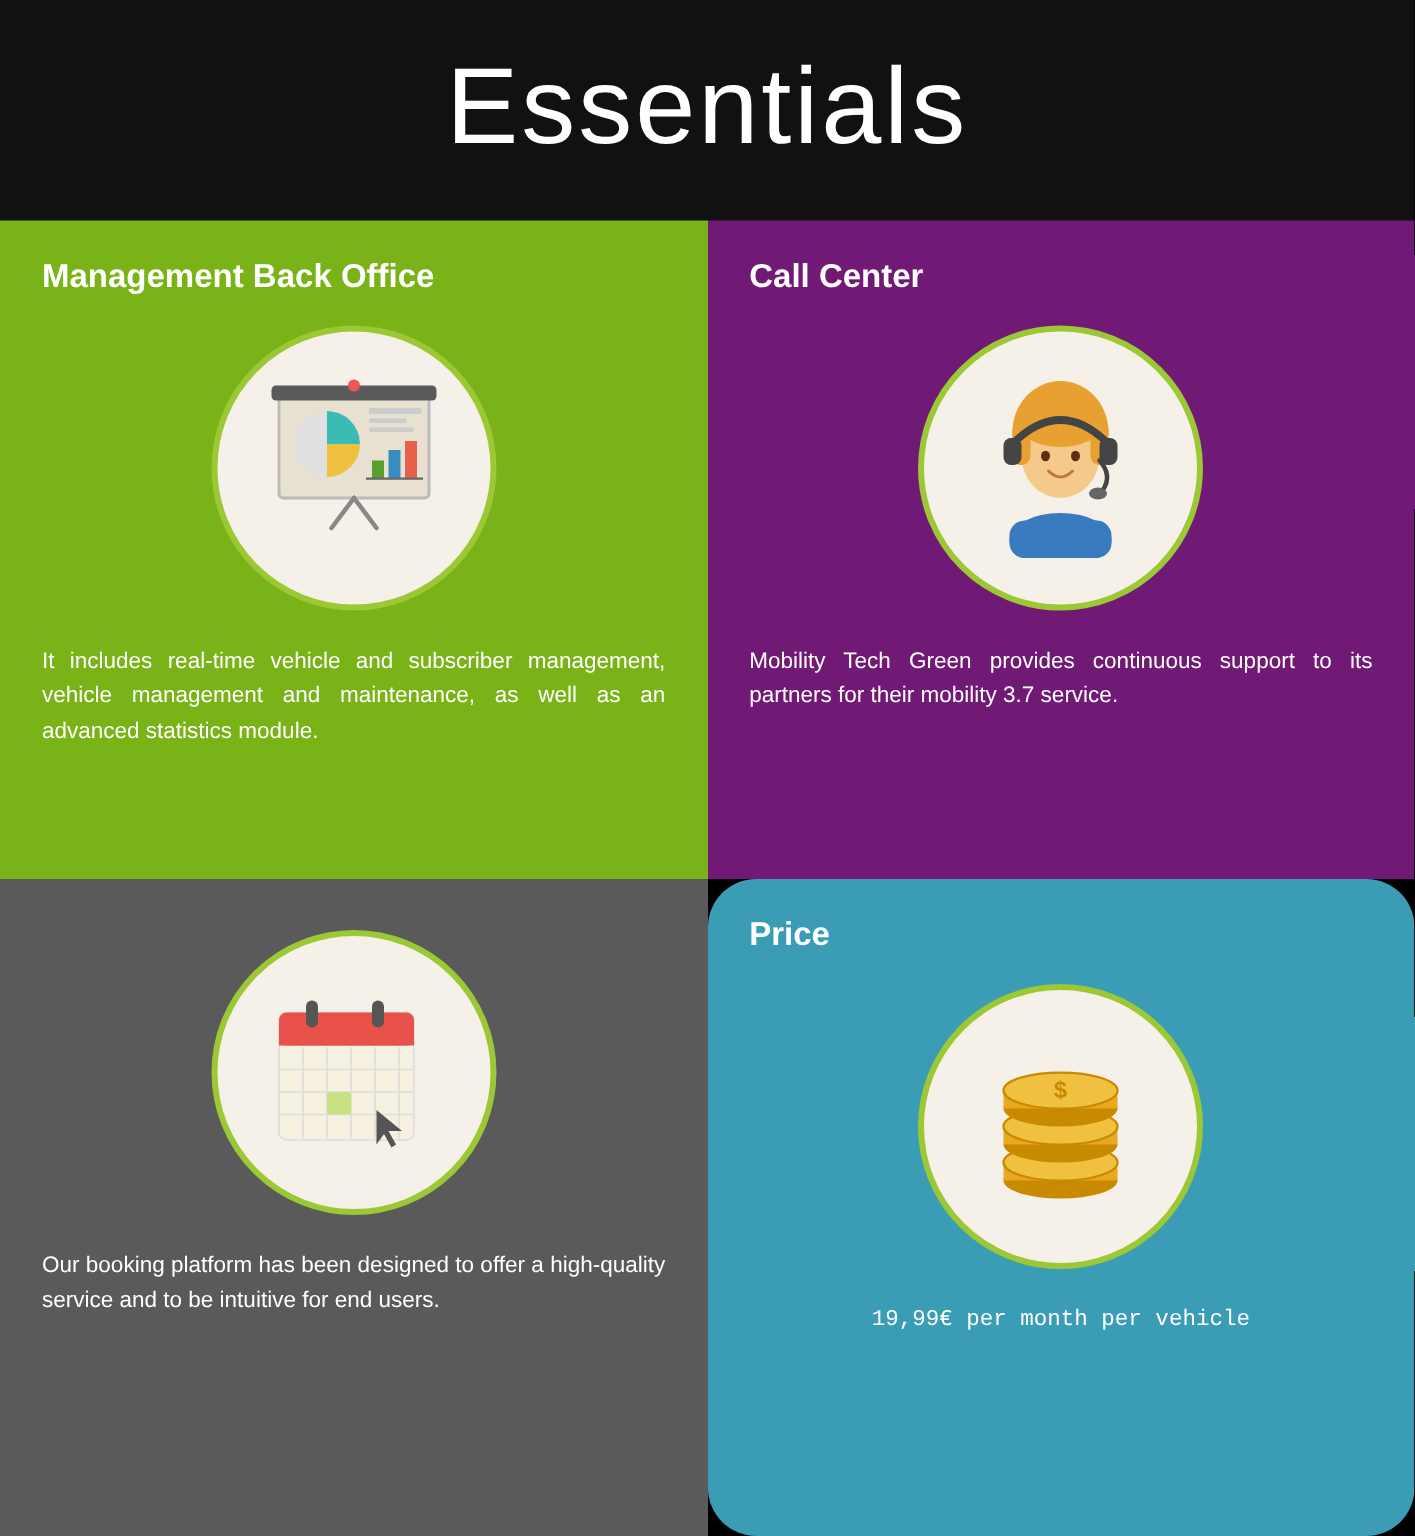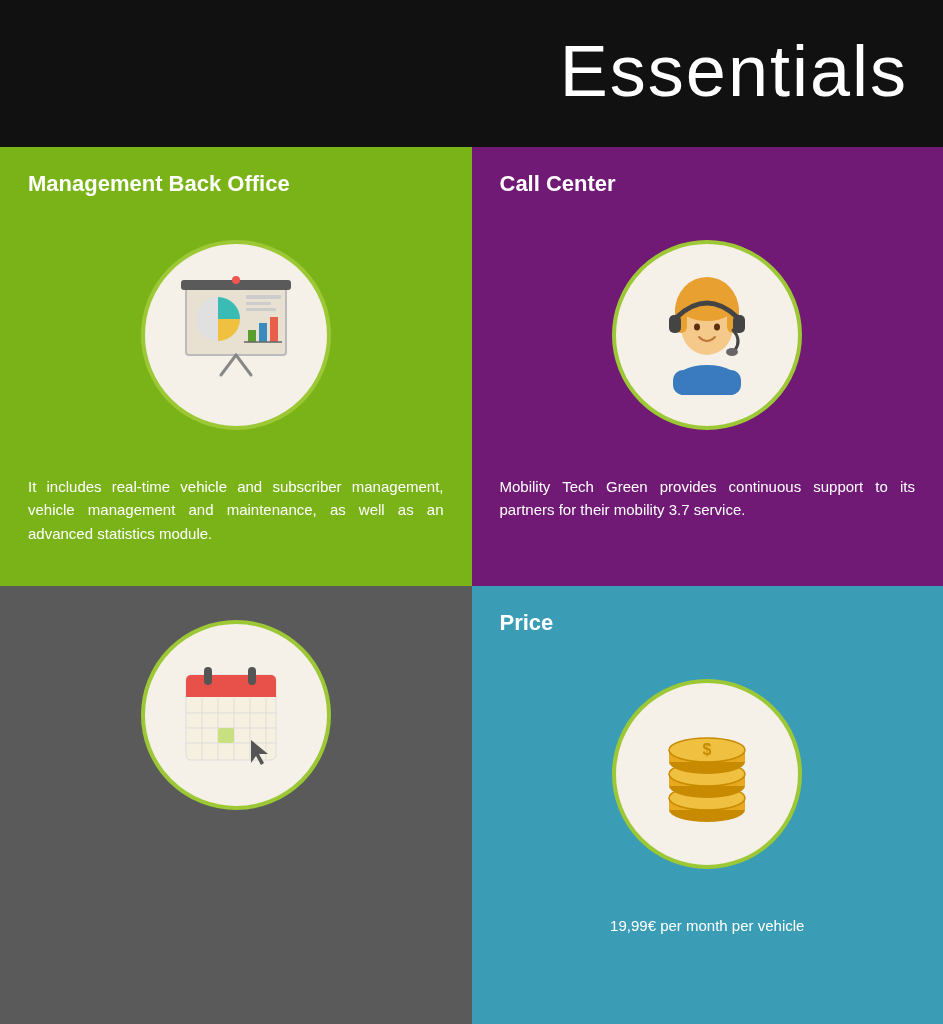--- a/index.html
+++ b/index.html
@@ -8,22 +8,22 @@
       min-height: 1024px;
       font-family: Arial, sans-serif;
       background: #000;
       display: flex;
       flex-direction: column;
     }
 
     
     .header {
       background: #111;
-      text-align: right;
-      padding: 30px 35px 35px;
+      text-align: center;
+      padding: 30px 24px 35px;
       flex-shrink: 0;
     }
     .header h1 {
       color: #fff;
       font-size: 72px;
       font-weight: 300;
       letter-spacing: 2px;
     }
 
     
@@ -33,36 +33,35 @@
       grid-template-rows: 1fr 1fr;
       flex: 1;
     }
 
     
     .quadrant {
       padding: 24px 28px 30px;
       display: flex;
       flex-direction: column;
       align-items: center;
-      gap: 23px;
     }
 
     .quadrant h2 {
       font-size: 22px;
       font-weight: 800;
       color: #fff;
       align-self: flex-start;
       margin-bottom: 10px;
     }
 
     
     .q-green  { background: #7ab317; }
     .q-orange { background: #701a75; }
     .q-gray   { background: #5a5a5a; }
-    .q-teal   { background: #3a9db5; }
+    .q-teal   { background: #3a9db5; border-radius: 32px; }
 
     
     .icon-circle {
       width: 190px;
       height: 190px;
       border-radius: 50%;
       background: #f5f0e8;
       border: 4px solid #9dc835;
       display: flex;
       align-items: center;
@@ -193,20 +192,21 @@
         <line x1="42" y1="43" x2="42" y2="105" stroke="#ddd" stroke-width="1"></line>
         <line x1="58" y1="43" x2="58" y2="105" stroke="#ddd" stroke-width="1"></line>
         <line x1="74" y1="43" x2="74" y2="105" stroke="#ddd" stroke-width="1"></line>
         <line x1="90" y1="43" x2="90" y2="105" stroke="#ddd" stroke-width="1"></line>
 
         <rect x="42" y="73" width="16" height="15" rx="2" fill="#c8e080"></rect>
 
         <polygon points="75,85 75,108 80,101 85,110 88,108 83,99 92,99" fill="#555"></polygon>
       </svg>
     </div>
+    <p class="desc">Our booking platform has been designed to offer a high-quality service and to be intuitive for end users.</p>
   </div>
 
   <div class="quadrant q-teal">
     <h2>Price</h2>
     <div class="icon-circle">
 
       <svg viewBox="0 0 120 120" xmlns="http://www.w3.org/2000/svg">
 
         <ellipse cx="60" cy="96" rx="38" ry="12" fill="#c88a00"></ellipse>
         <rect x="22" y="84" width="76" height="12" fill="#e8a820"></rect>
@@ -220,16 +220,16 @@
         <ellipse cx="60" cy="60" rx="38" ry="12" fill="none" stroke="#c88a00" stroke-width="1.5"></ellipse>
 
         <ellipse cx="60" cy="48" rx="38" ry="12" fill="#c88a00"></ellipse>
         <rect x="22" y="36" width="76" height="12" fill="#e8a820"></rect>
         <ellipse cx="60" cy="36" rx="38" ry="12" fill="#f0c040"></ellipse>
         <ellipse cx="60" cy="36" rx="38" ry="12" fill="none" stroke="#c88a00" stroke-width="1.5"></ellipse>
 
         <text x="60" y="41" text-anchor="middle" font-size="16" font-weight="bold" fill="#c88a00">$</text>
       </svg>
     </div>
-    <p class="desc" style="text-align:center;">19,99€ per month per vehicle</p>
+    <p class="desc" style="text-align:center;font-family:Liberation Mono, monospace;">19,99€ per month per vehicle</p>
   </div>
 
 </div>
 
 </body></html>

